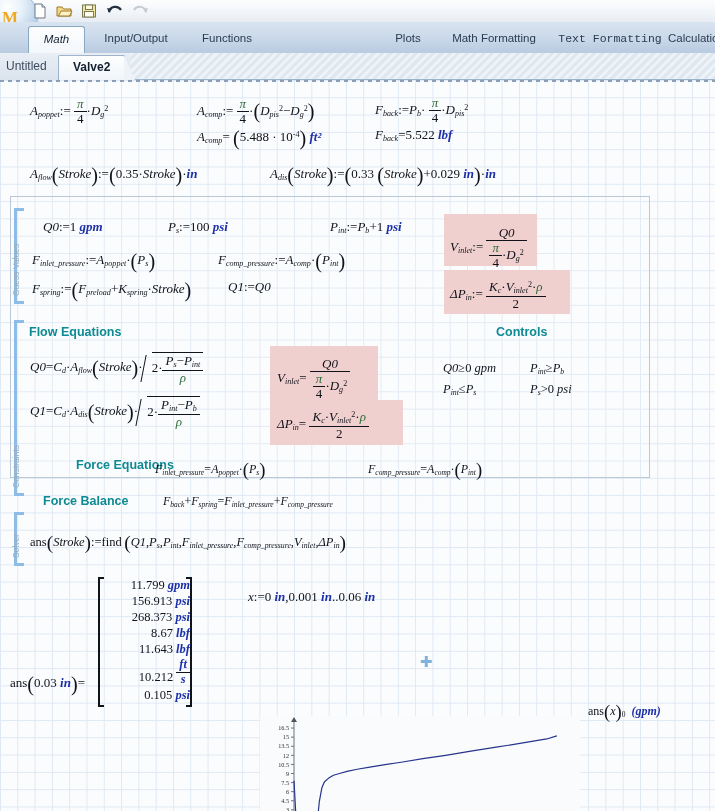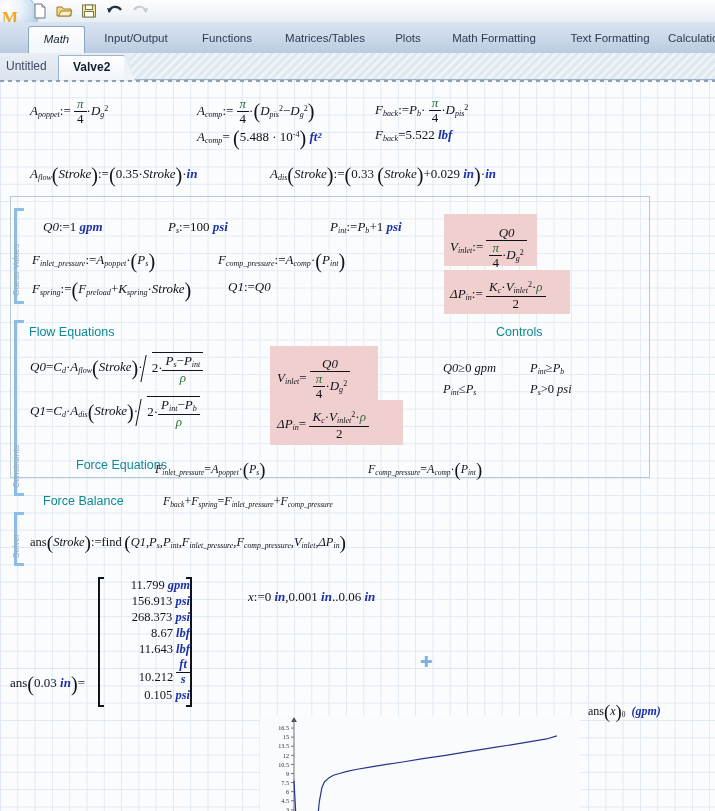--- a/index.html
+++ b/index.html
@@ -102,21 +102,21 @@
   .rad:before{
     content:"";position:absolute;left:0;top:8%;width:7px;height:84%;
     border-left:1px solid #10131a;
     transform:skewX(-11deg);
   }
   .rad .bar{border-top:1px solid #10131a;padding-top:1px;display:inline-block;}
   .pbig{display:inline-block;font-size:1.55em;vertical-align:-0.18em;font-family:"Liberation Serif",serif;}
   
   .sechdr{
     position:absolute;font-family:"Liberation Sans",sans-serif;
-    font-weight:normal;font-size:12.5px;color:#0e8a93;white-space:nowrap;
+    font-weight:bold;font-size:12.5px;color:#0e8a93;white-space:nowrap;
   }
   
   .pink{background:#f0cfcf;}
   
   #solveblock{
     position:absolute;left:10px;top:116px;width:638px;height:280px;
     border:1px solid #b9c7d6;background:rgba(255,255,255,0.10);
   }
   .sbracket{
     position:absolute;width:7px;border-left:3px solid #8dbde6;
@@ -174,24 +174,23 @@
       <path d="M15 9 C14 3, 6 2, 3 7" stroke="#c3cbd3" stroke-width="2" fill="none"></path>
       <path d="M17 5 l-5 1 l3 4 z" fill="#c3cbd3"></path>
     </svg>
   </div>
 </div>
 
 <div id="ribbon">
   <div class="rtab active" style="left:28px;width:55px;font-style:italic;">Math</div>
   <div class="rtab" style="left:92px;width:88px;">Input/Output</div>
   <div class="rtab" style="left:190px;width:74px;">Functions</div>
-  <div class="rtab" style="left:272px;width:106px;">Matrices/Tables</div>
   <div class="rtab" style="left:384px;width:48px;">Plots</div>
   <div class="rtab" style="left:438px;width:112px;">Math Formatting</div>
-  <div class="rtab" style="left:556px;width:108px;">Text Formatting</div>
+  <div class="rtab" style="left:556px;width:108px;font-family:Liberation Mono, monospace;">Text Formatting</div>
   <div class="rtab" style="left:668px;width:74px;text-align:left;">Calculation</div>
 </div>
 
 <div id="wstabs">
   <div class="hatch"></div>
   <div class="wstab inactive">Untitled</div>
   <div class="wstab active">Valve2</div>
 </div>
 
 <div id="canvas">

